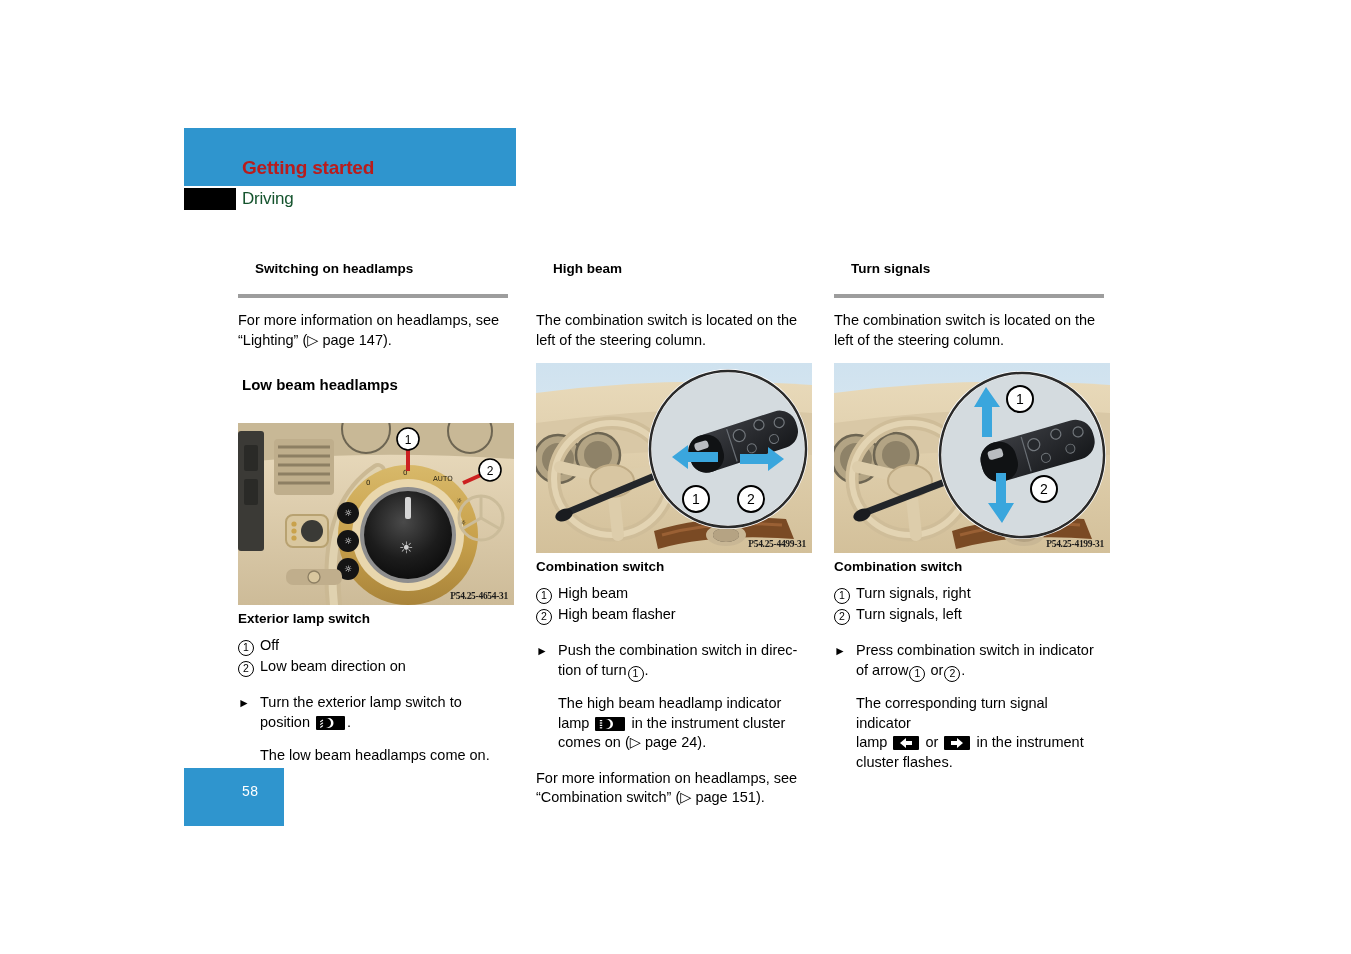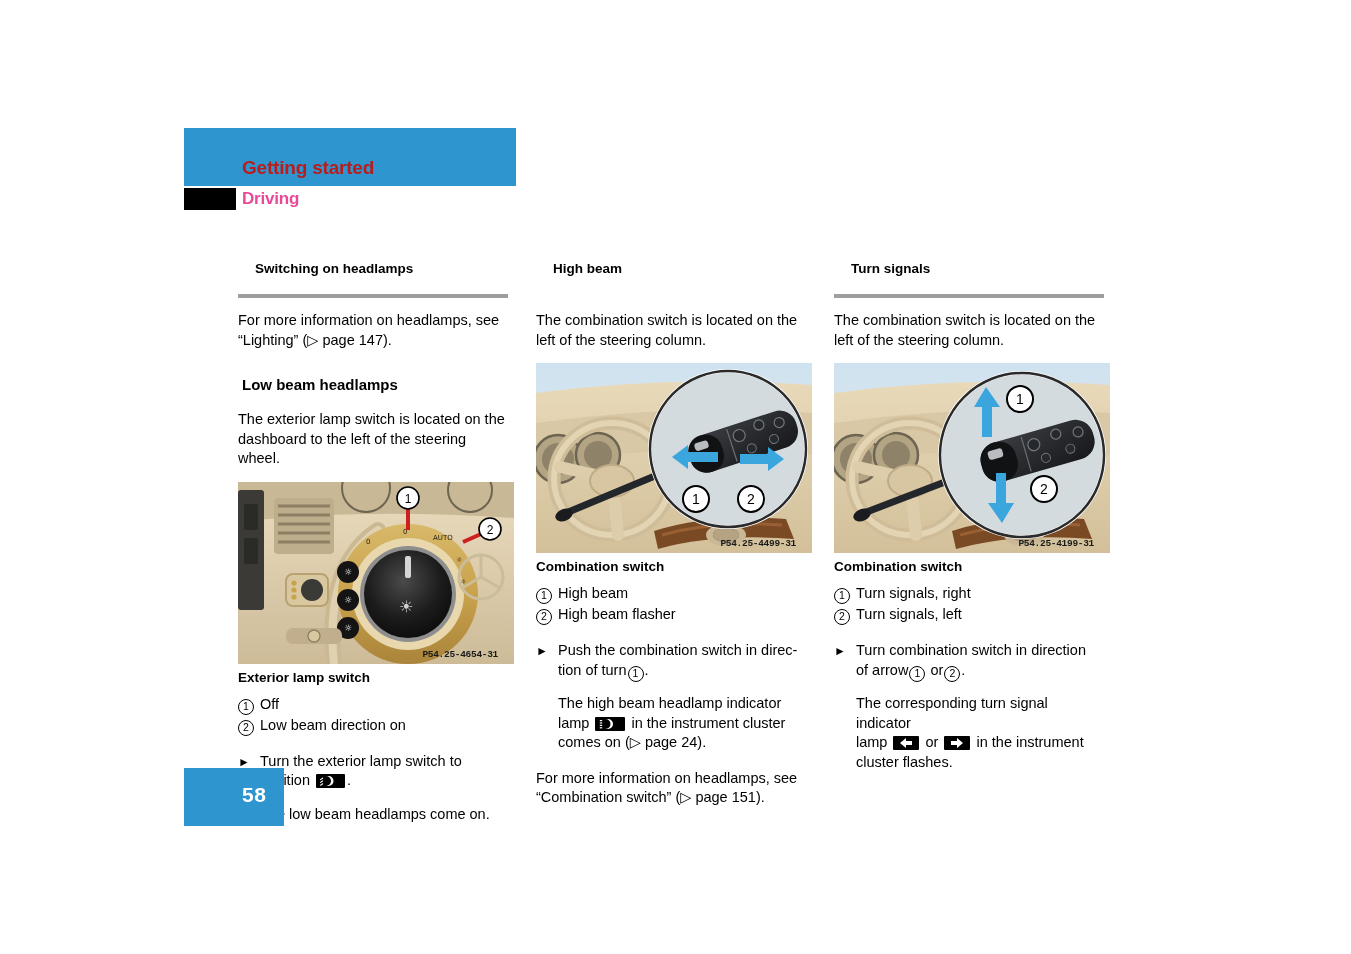--- a/index.html
+++ b/index.html
@@ -40,22 +40,22 @@
     top: 188px;
     width: 52px;
     height: 22px;
     background: #000000;
   }
   .subheader-title {
     position: absolute;
     left: 242px;
     top: 189px;
     font-size: 17px;
-    font-weight: bold;
-    color: #ec4899;
+    font-weight: normal;
+    color: #14532d;
     letter-spacing: -0.2px;
   }
 
   
   .columns {
     position: absolute;
     left: 238px;
     top: 244px;
     width: 866px;
     display: flex;
@@ -104,24 +104,24 @@
     position: relative;
     overflow: hidden;
     background: #c9dce9;
   }
   .figure.wide {
     width: 276px;
     height: 190px;
   }
   .fig-code {
     position: absolute;
-    right: 16px;
+    right: 6px;
     bottom: 4px;
     font-size: 9.5px;
-    font-family: Liberation Mono, monospace;
+    font-family: Liberation Serif, serif;
     color: #1a1a1a;
     letter-spacing: -0.3px;
     font-weight: bold;
   }
   .caption {
     font-size: 13.5px;
     font-weight: bold;
     margin-top: 6px;
   }
 
@@ -198,22 +198,22 @@
     left: 184px;
     top: 768px;
     width: 100px;
     height: 58px;
     background: var(--brand, #2f95ce);
   }
   .page-num {
     position: absolute;
     left: 242px;
     top: 783px;
-    font-size: 21px;
-    font-weight: bold;
+    font-size: 14px;
+    font-weight: normal;
     color: #ffffff;
     letter-spacing: 0.5px;
   }
 </style>
 </head>
 <body>
 
 <div class="header-block"></div>
 <div class="header-title">Getting started</div>
 <div class="subheader-swatch"></div>
@@ -223,21 +223,20 @@
 
   <div class="col">
     <div class="sec-head">Switching on headlamps</div>
     <div class="rule" style="background: rgb(157, 157, 157);"></div>
 
     <p class="body">For more information on headlamps, see “Lighting” (▷ page 147).</p>
 
     <div class="gap-lg"></div>
     <div class="sub-head">Low beam headlamps</div>
     <div class="gap-sm"></div>
-    <p class="body">The exterior lamp switch is located on the dashboard to the left of the steering wheel.</p>
 
     <div class="gap-sm"></div>
 
     <div class="figure">
       <svg width="276" height="182" viewBox="0 0 276 182">
         <defs>
           <radialGradient id="knobG" cx="45%" cy="35%" r="70%">
             <stop offset="0%" stop-color="#4a4a4a"></stop>
             <stop offset="60%" stop-color="#1c1c1c"></stop>
             <stop offset="100%" stop-color="#0b0b0b"></stop>
@@ -578,21 +577,21 @@
       </li>
       <li>
         <span class="circnum">2</span>
         <span>Turn signals, left</span>
       </li>
     </ul>
 
     <div class="action">
       <span class="tri">►</span>
       <div class="action-text">
-        <span>Turn combination switch in direction</span><br>
+        <span>Press combination switch in indicator</span><br>
         <span>of arrow</span><span class="circnum inline">1</span>
         <span>or</span><span class="circnum inline">2</span><span>.</span>
       </div>
     </div>
 
     <div class="indent">
       <span>The corresponding turn signal indicator</span><br>
       <span>lamp</span>
       <span class="badge">
         <svg width="18" height="12" viewBox="0 0 18 12">

